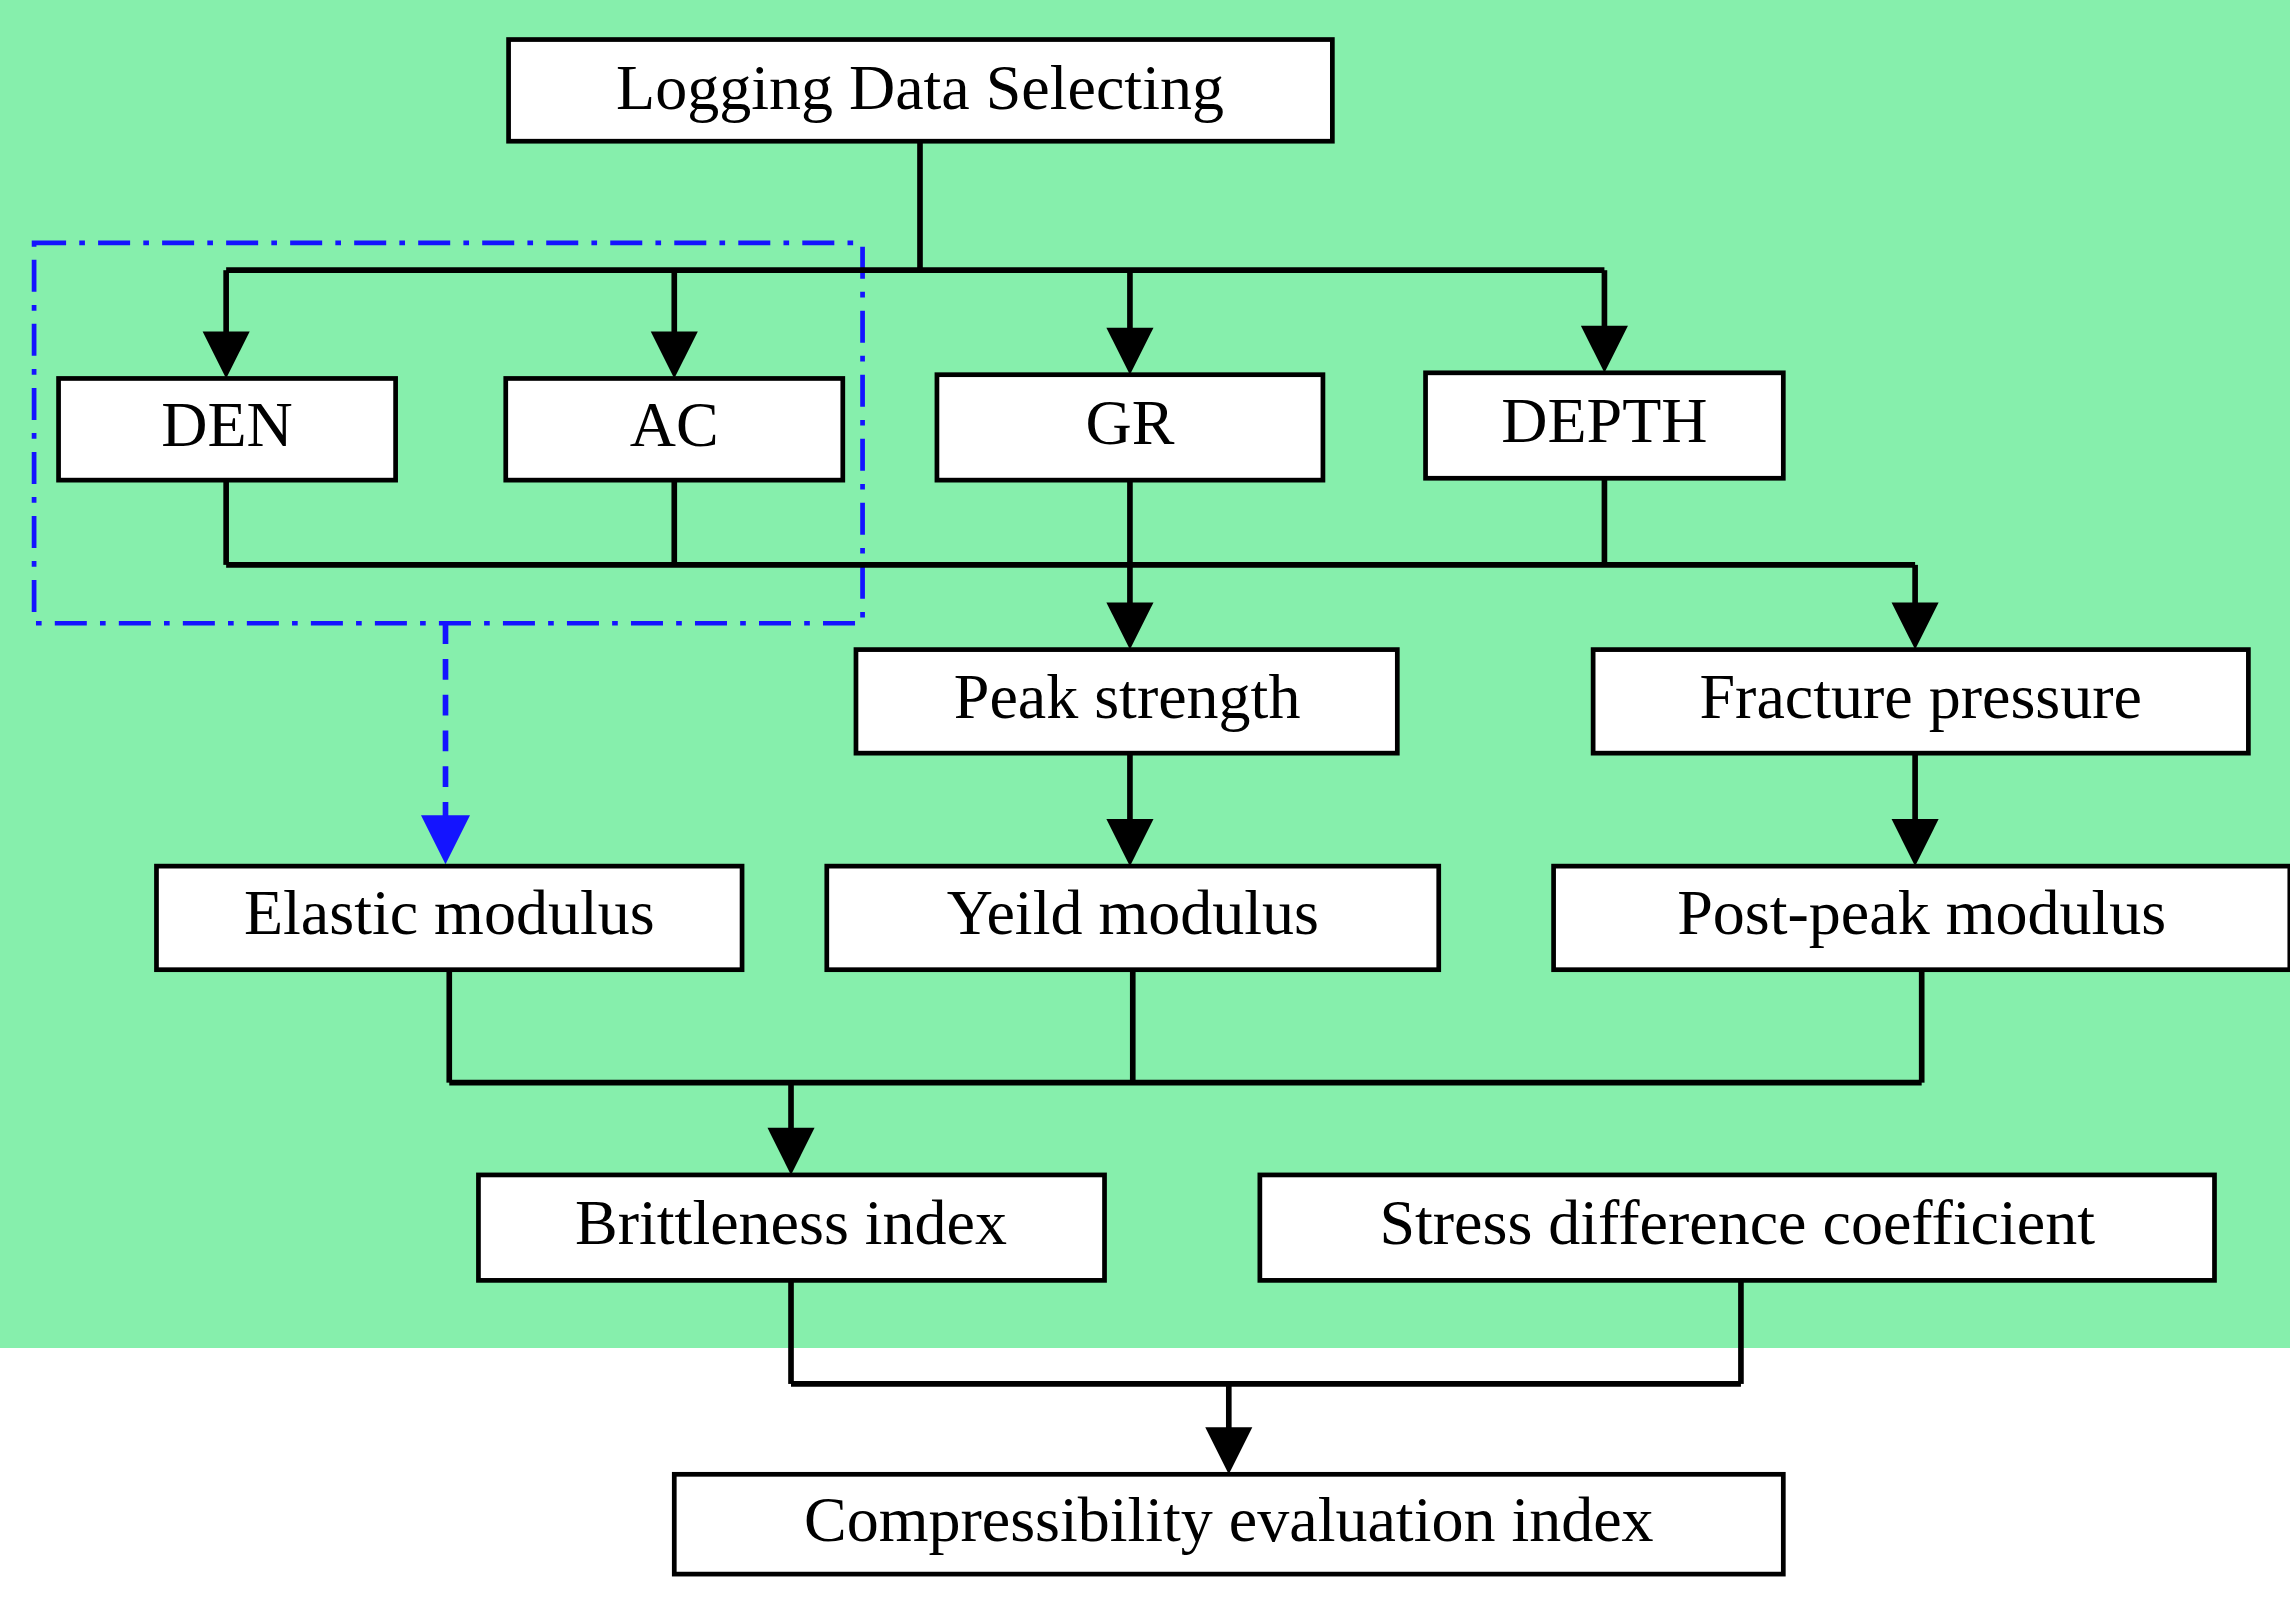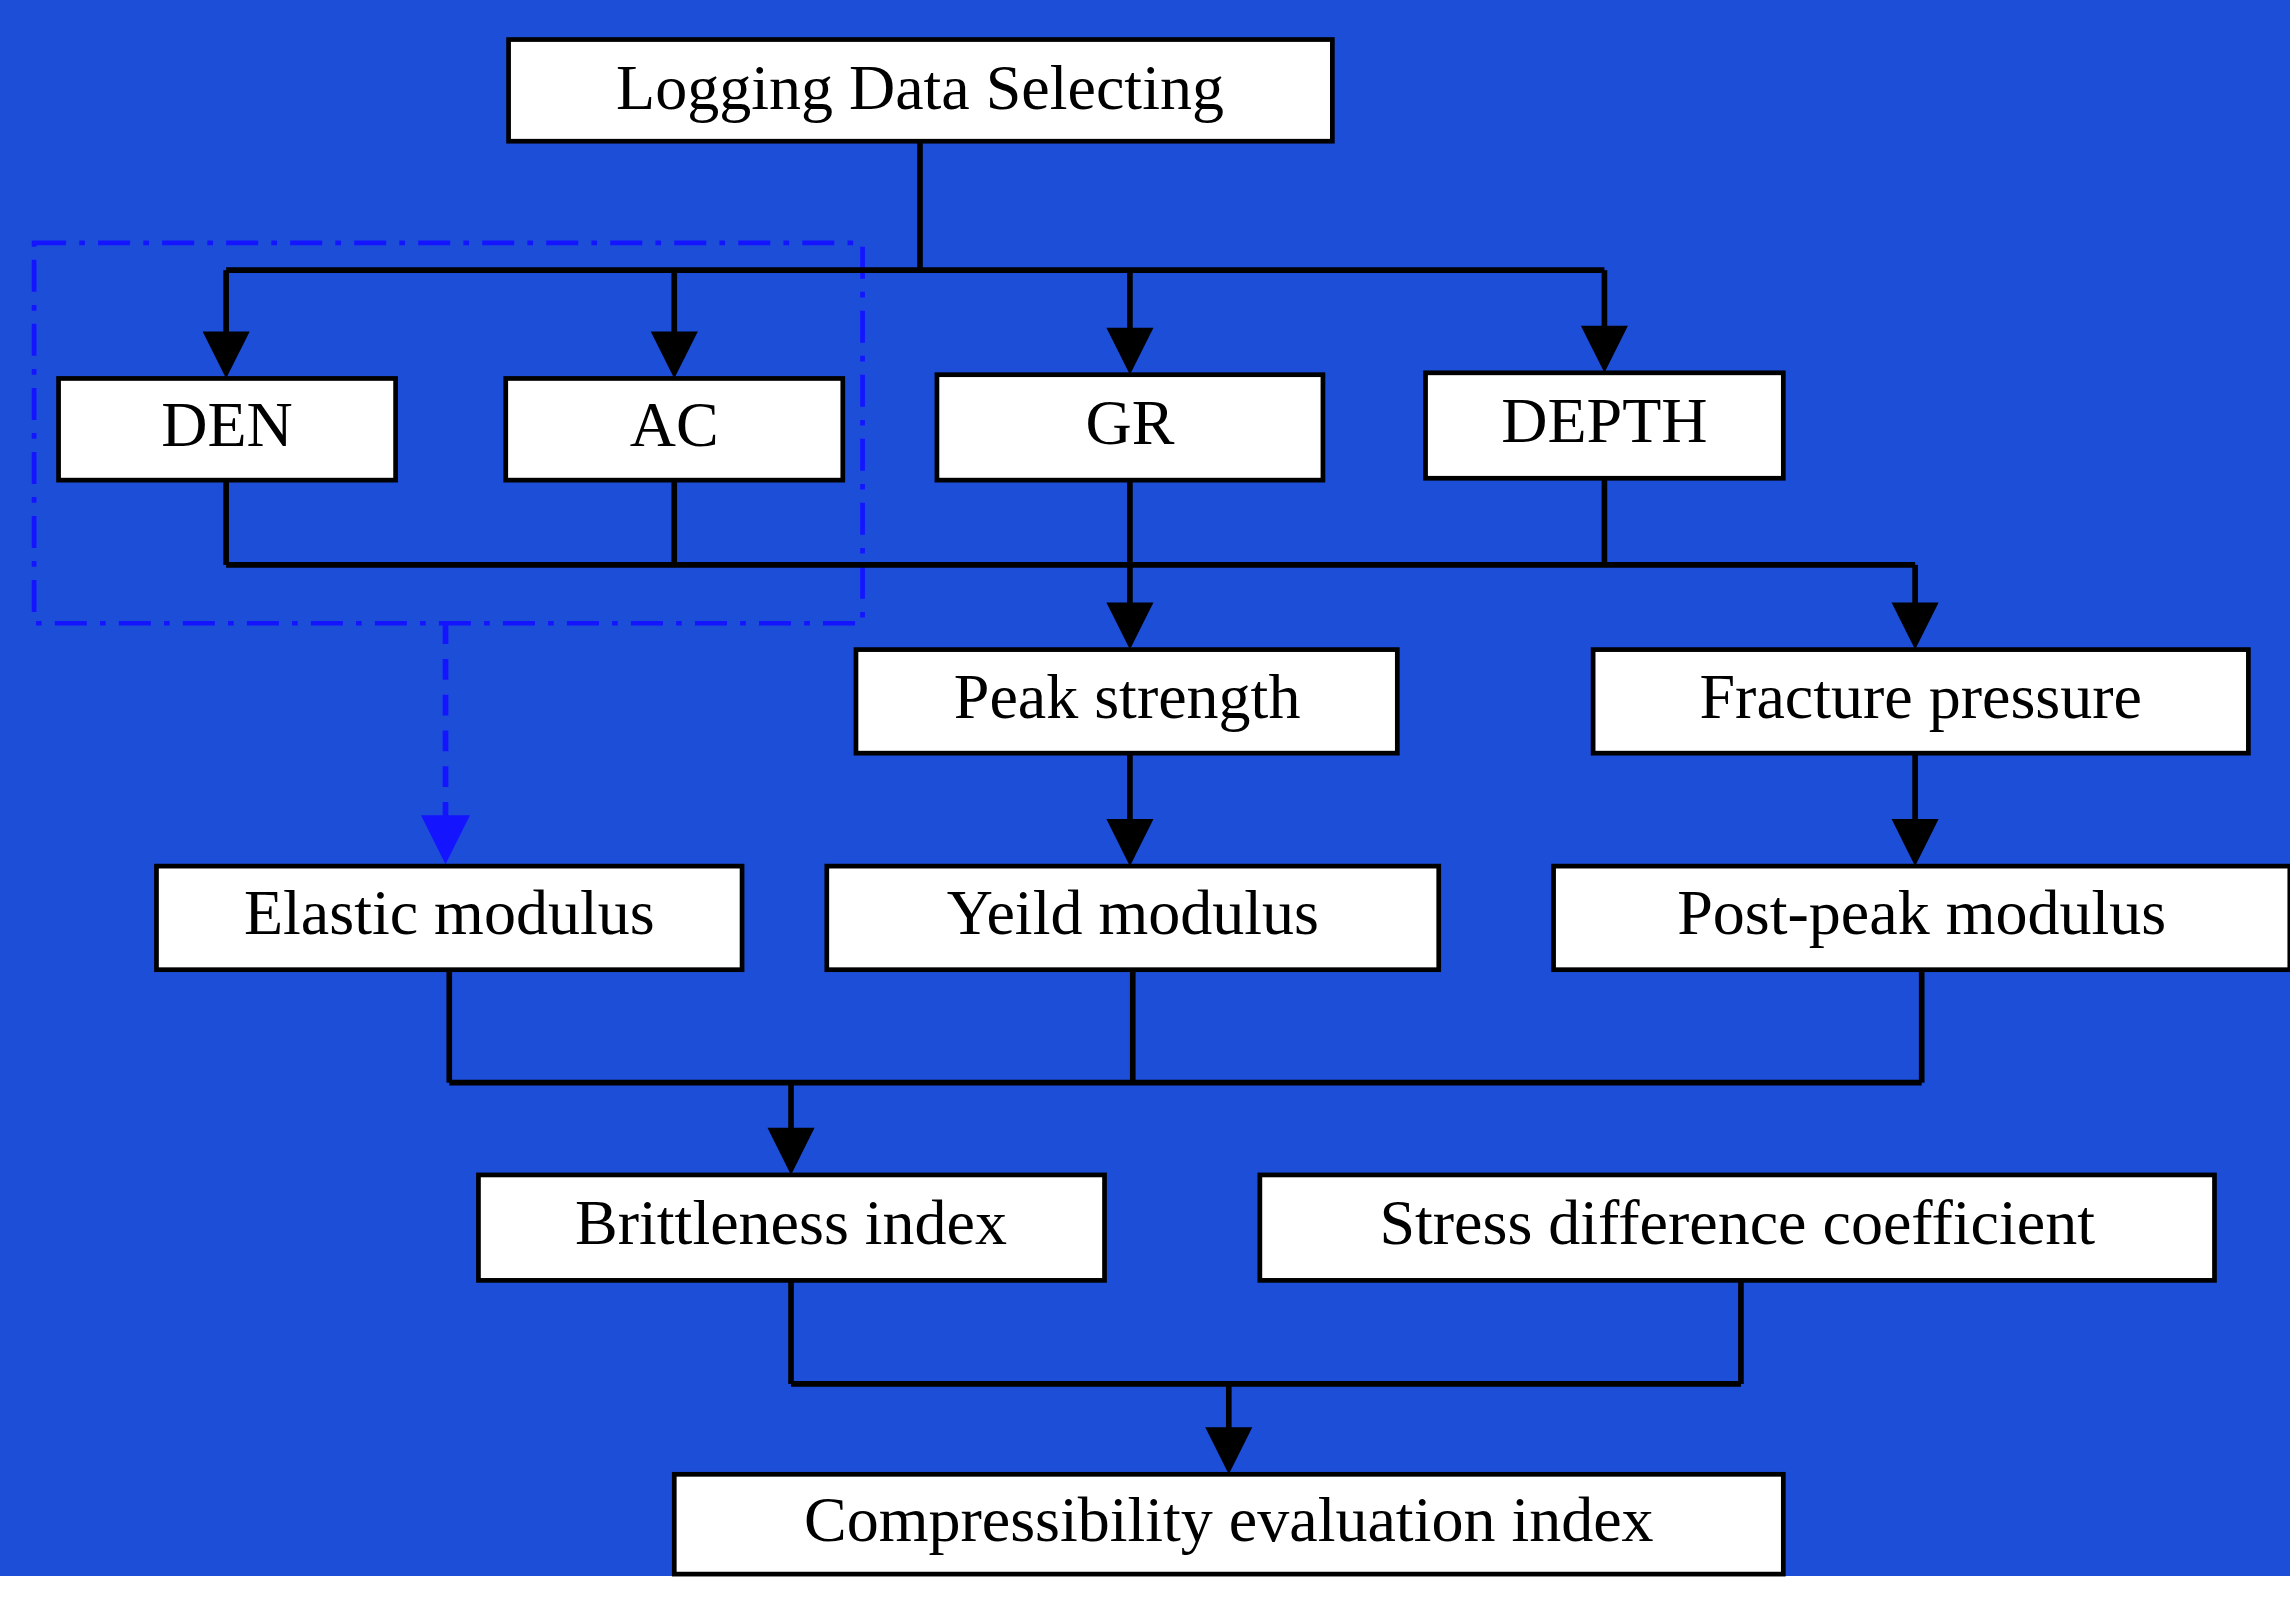--- a/index.html
+++ b/index.html
@@ -9,22 +9,22 @@
   }
   body {
     width: 2290px;
     height: 1608px;
     overflow: hidden;
     font-family: "Liberation Serif", "DejaVu Serif", serif;
   }
   #diagram-root {
     position: relative;
     width: 2290px;
-    height: 1576px;
-    background: #1d4ed8;
+    height: 1348px;
+    background: #86efac;
   }
   svg#flow {
     position: absolute;
     top: 0;
     left: 0;
     width: 2290px;
     height: 1608px;
     display: block;
   }
   .node-rect {

